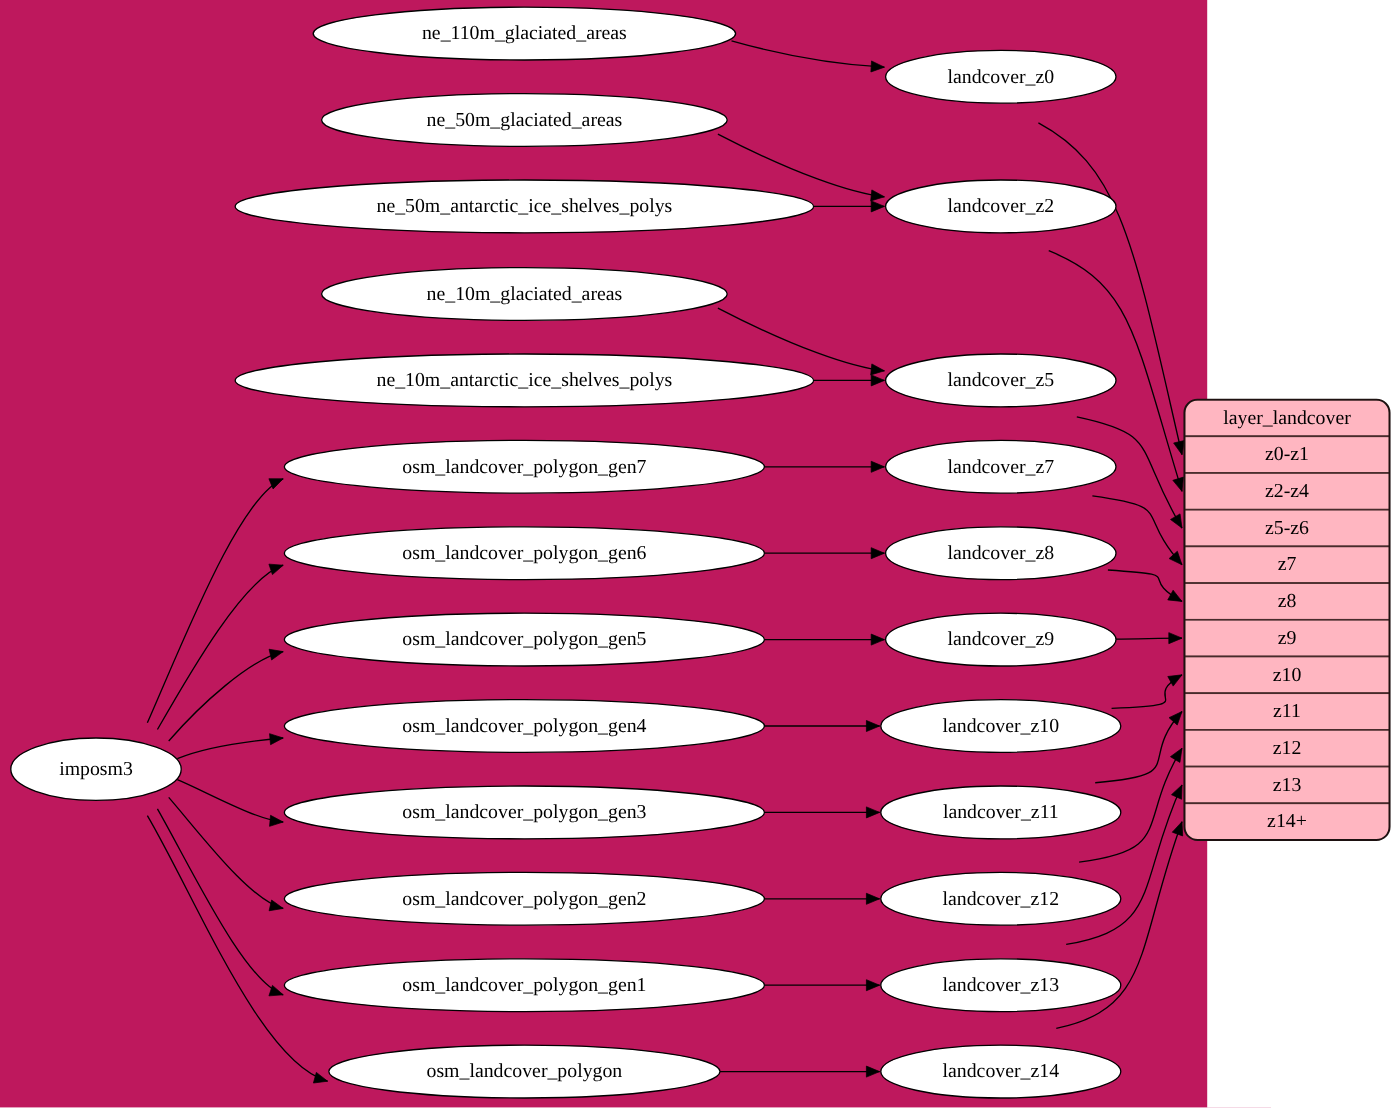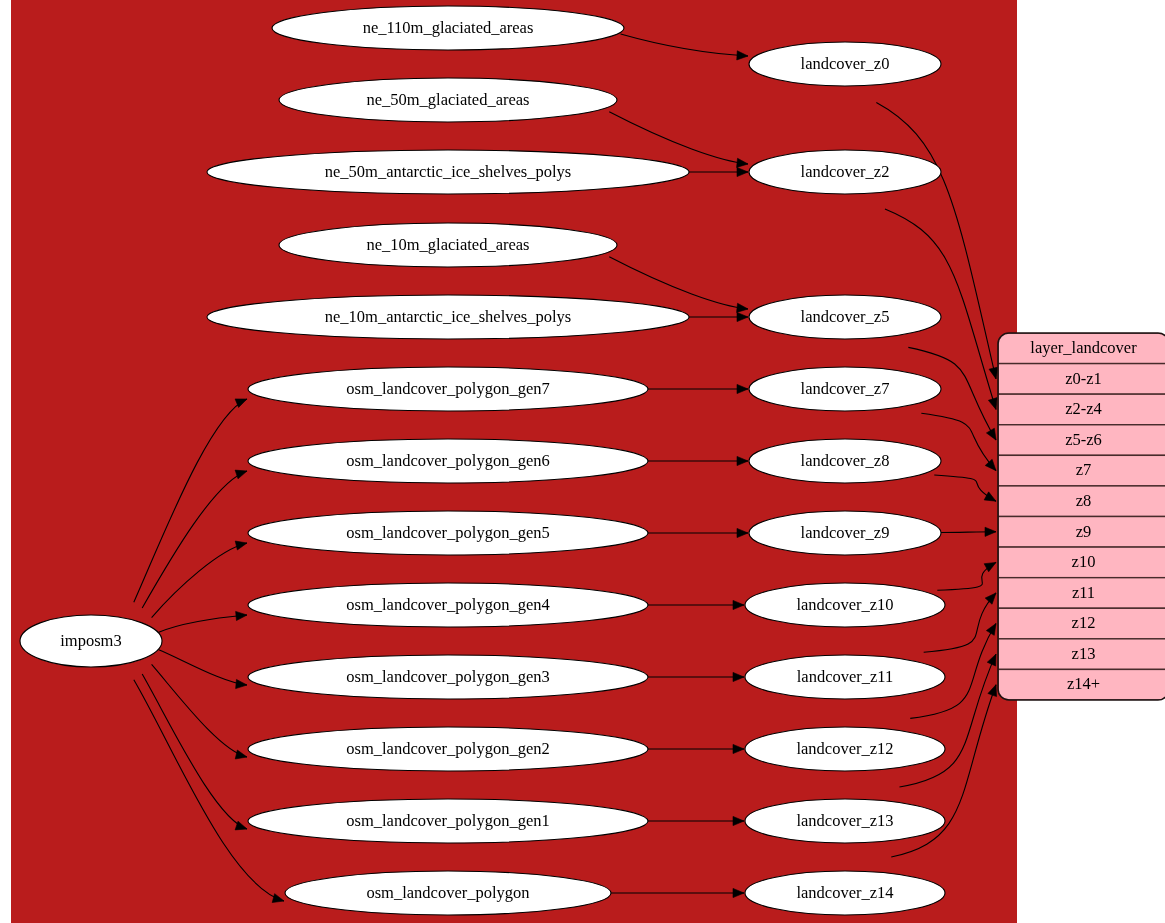--- a/index.html
+++ b/index.html
@@ -1,18 +1,18 @@
 <!DOCTYPE html>
 <html><head>
 <meta charset="utf-8">
 <style>
   html,body{margin:0;padding:0;background:#ffffff;}
   body{width:1165px;height:923px;overflow:hidden;
        font-family:"Liberation Serif","DejaVu Serif",serif;}
-  #graph{position:relative;width:1006px;height:923px;background:#b91c1c;margin-left:11px;}
+  #graph{position:relative;width:1006px;height:923px;background:#be185d;}
   svg{display:block;}
   .node-ellipse{fill:#ffffff;stroke:#000000;stroke-width:1.1;}
   .node-label{font-family:"Liberation Serif","DejaVu Serif",serif;
               font-size:16.5px;fill:#000000;text-anchor:middle;
               dominant-baseline:middle;}
   .edge-path{fill:none;stroke:#000000;stroke-width:1.1;}
   .arrow-head{fill:#000000;stroke:#000000;stroke-width:0.6;}
   .tbl-cell{fill:#ffb6c1;stroke:#472b2b;stroke-width:1.4;}
   .tbl-text{font-family:"Liberation Serif","DejaVu Serif",serif;
             font-size:16.5px;fill:#000000;text-anchor:middle;

